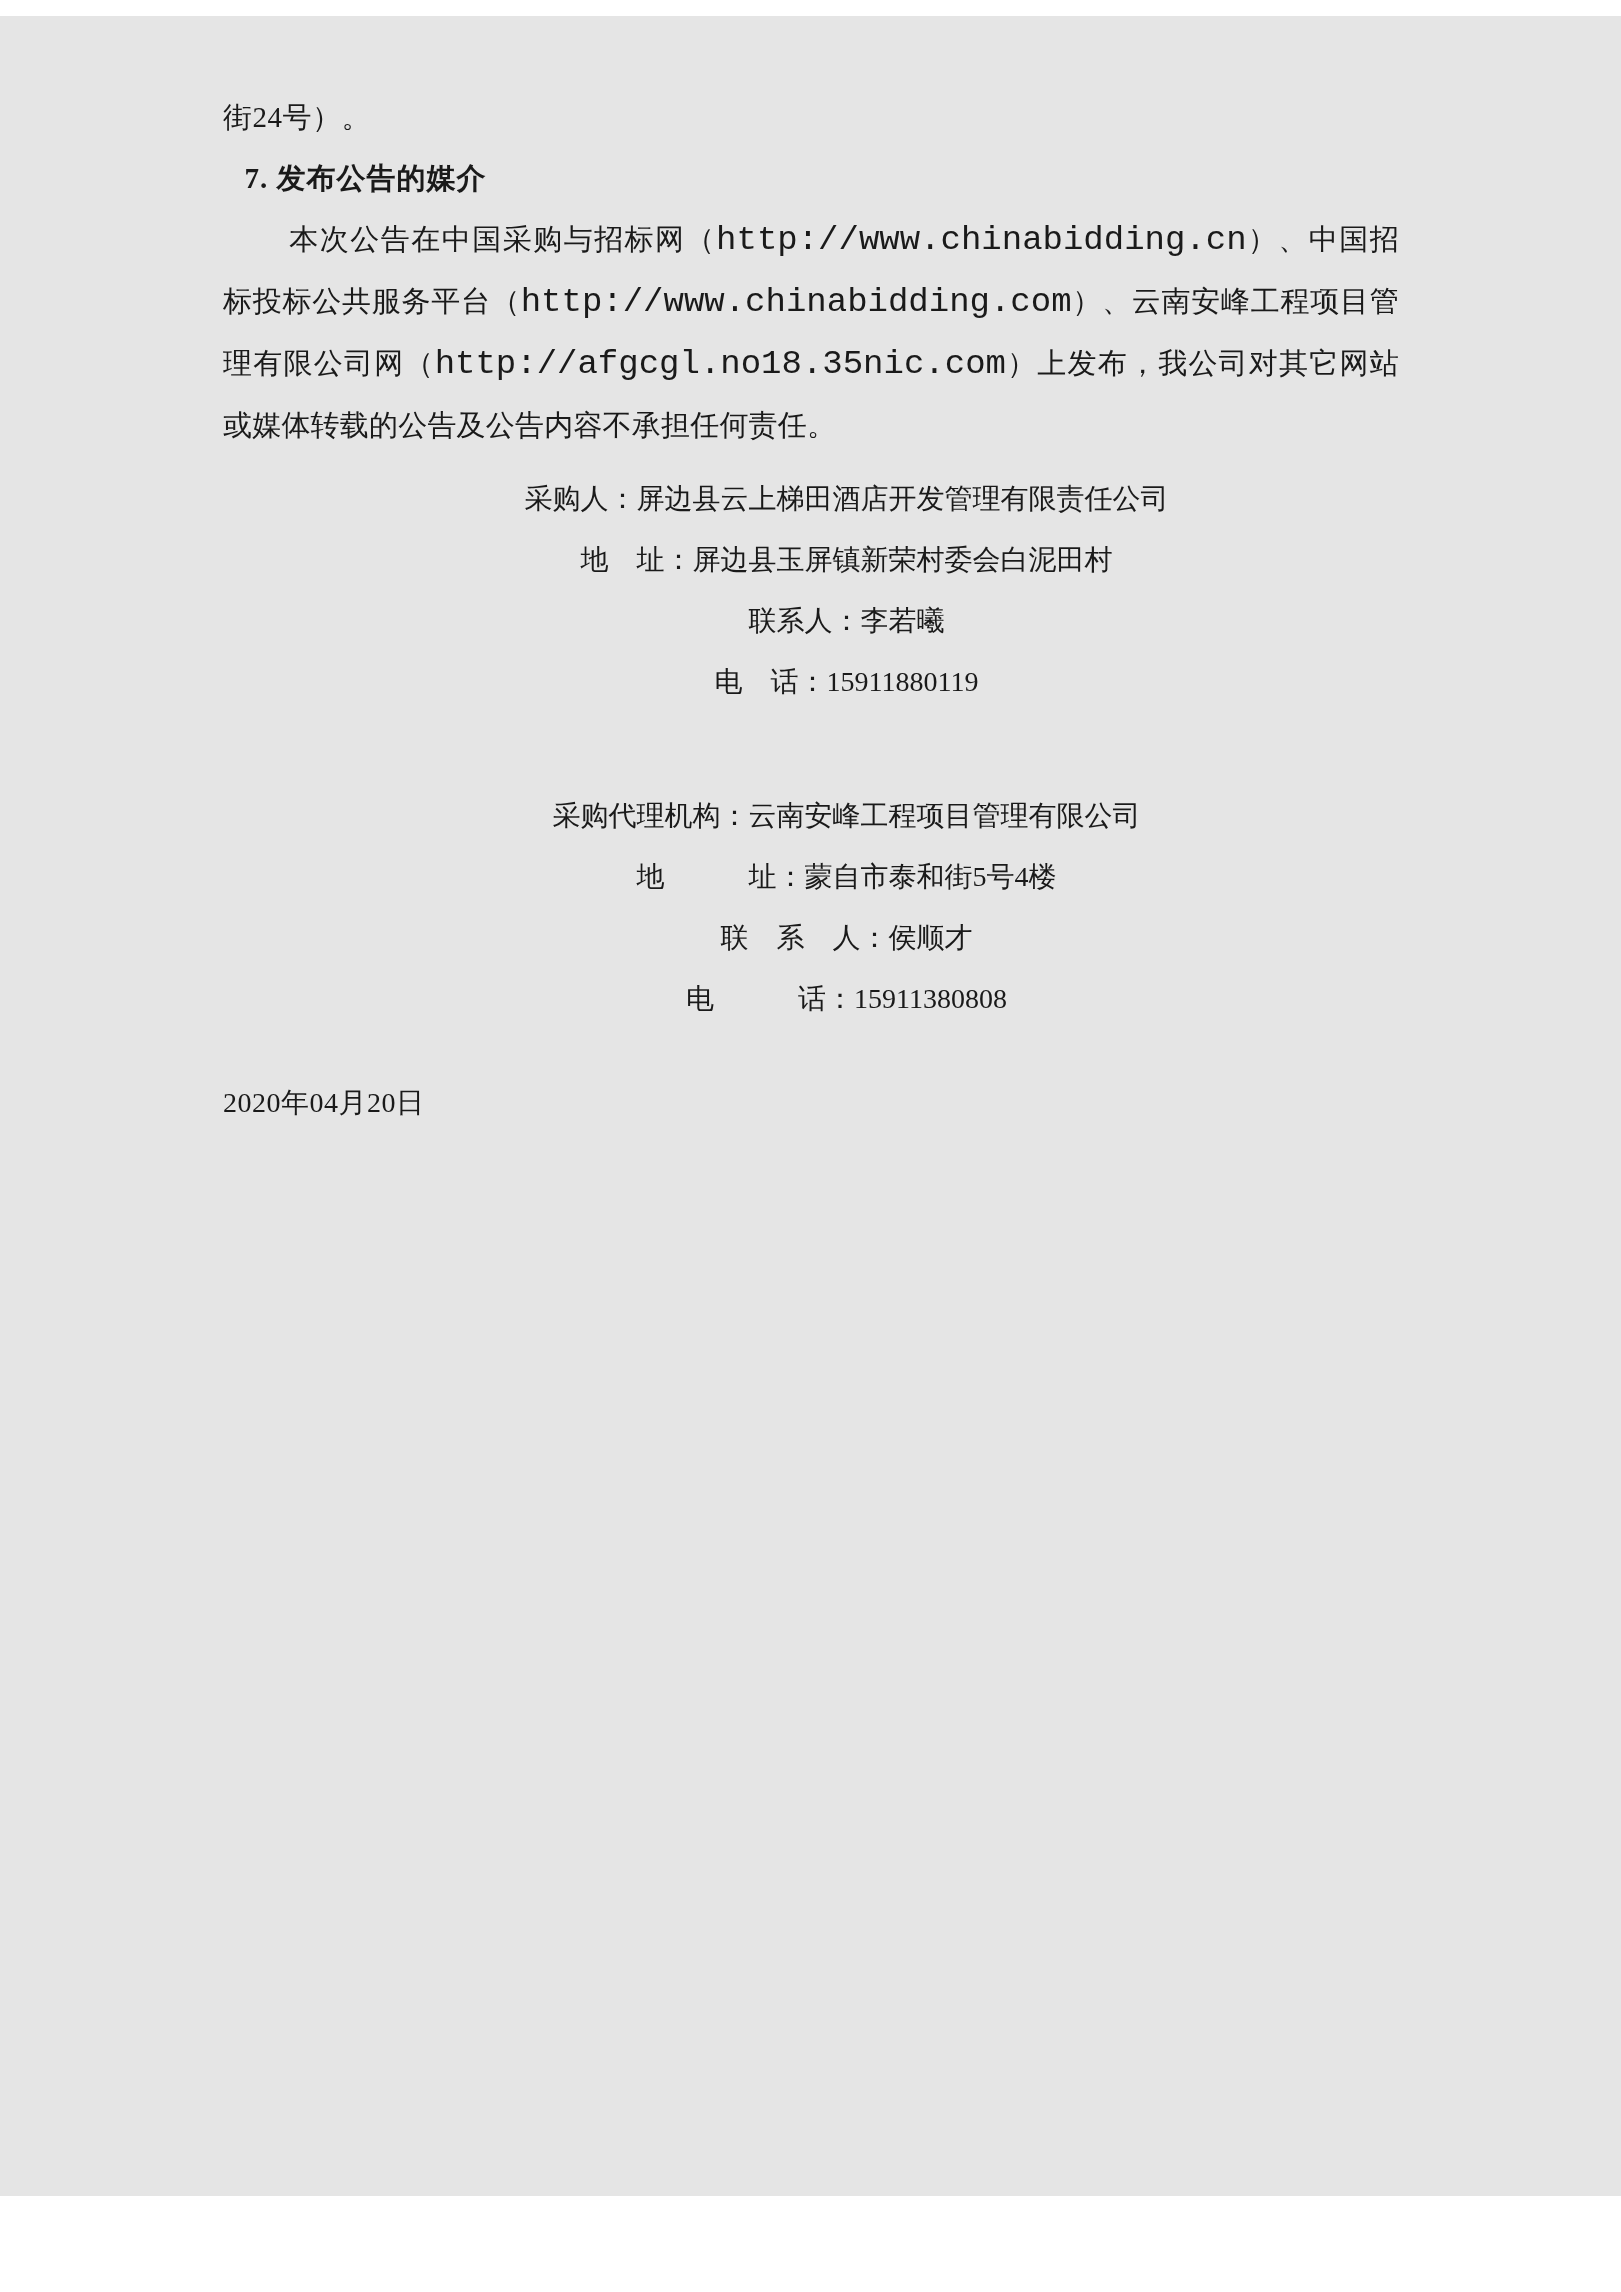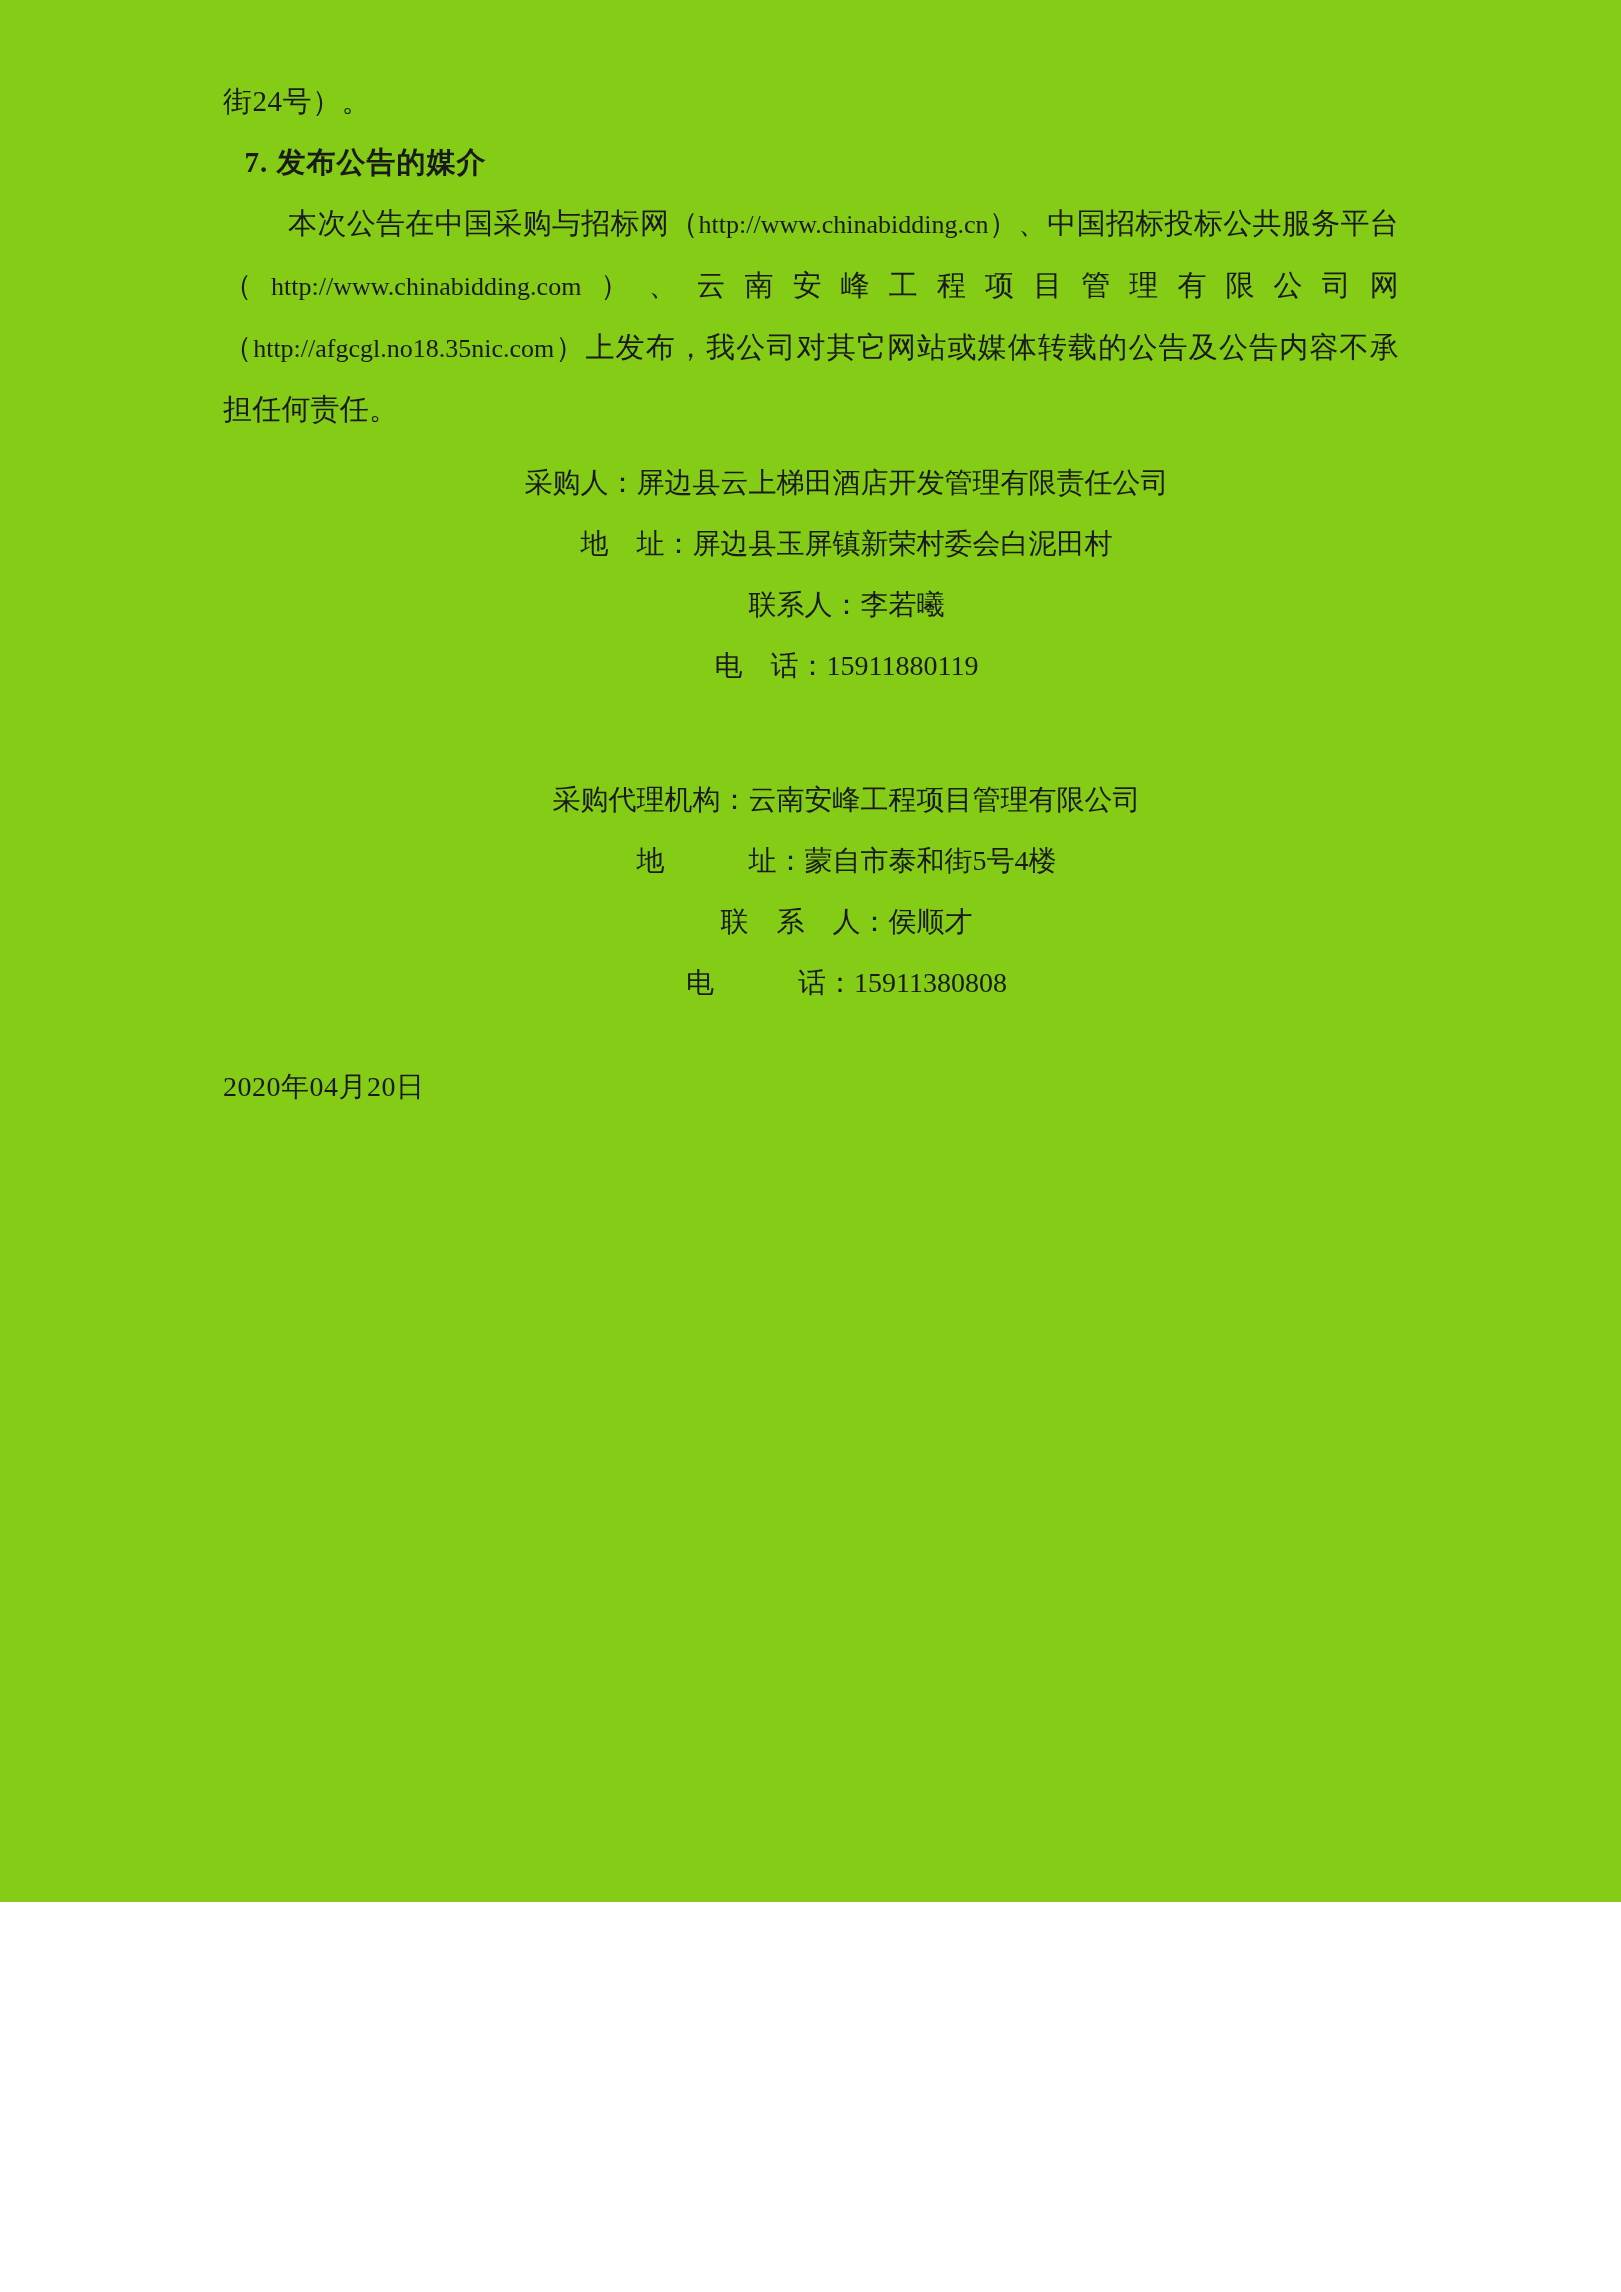--- a/index.html
+++ b/index.html
@@ -3,23 +3,23 @@
 <meta charset="utf-8">
 <style>
   html, body {
     margin: 0;
     padding: 0;
     background: #ffffff;
   }
   .page {
     position: relative;
     width: 1621px;
-    height: 1902px;
-    background: #84cc16;
-    margin: 0 auto;
+    height: 2180px;
+    background: #e5e5e5;
+    margin: 16px auto;
     font-family: "Liberation Serif", "DejaVu Serif", serif;
     color: #1a1a1a;
     box-sizing: border-box;
   }
   .content {
     position: absolute;
     left: 223px;
     top: 71px;
     width: 1176px;
   }
@@ -40,22 +40,22 @@
     line-height: 61px;
     text-align: justify;
     text-justify: inter-ideograph;
     letter-spacing: 0.2px;
   }
   .para .indent {
     display: inline-block;
     width: 65px;
   }
   .mono {
-    font-family: Liberation Serif, serif;
-    font-size: 26px;
+    font-family: Liberation Mono, monospace;
+    font-size: 34px;
     letter-spacing: 0px;
   }
   .contact-block {
     margin-top: 11.8px;
   }
   .contact-row {
     font-size: 28px;
     line-height: 61px;
     margin-left: 71px;
     white-space: pre;

